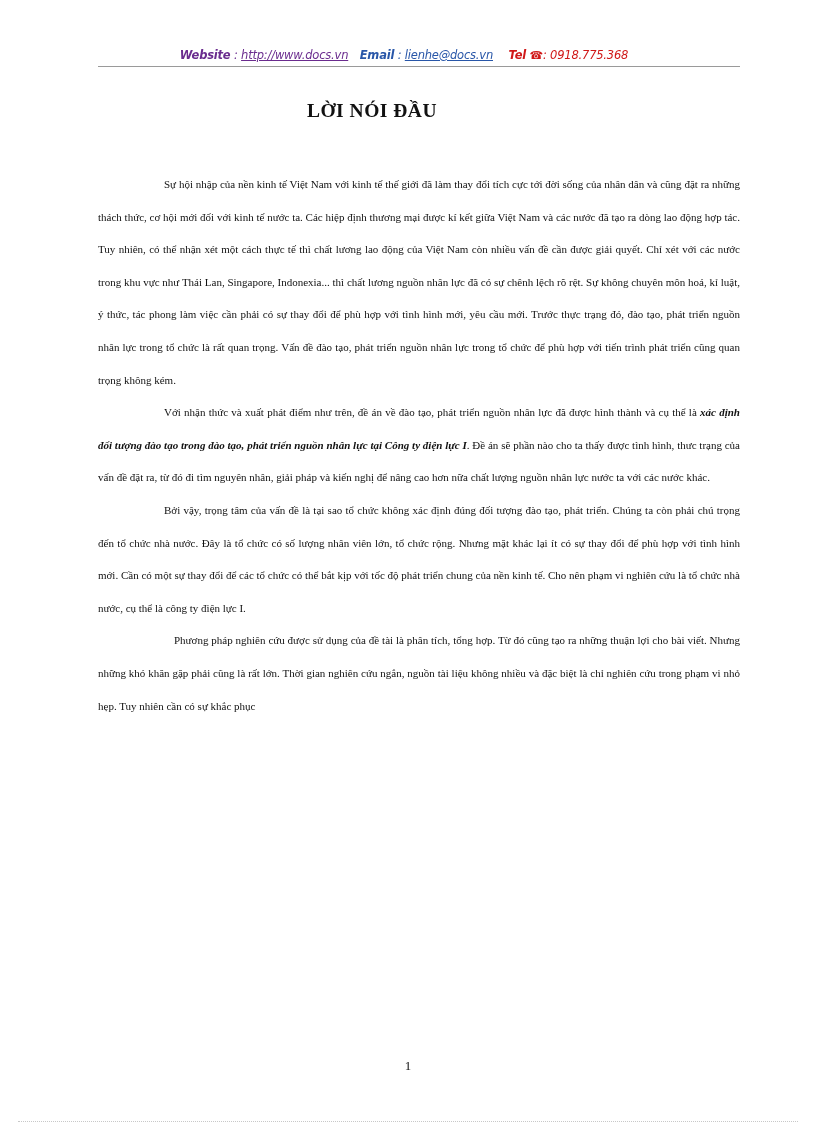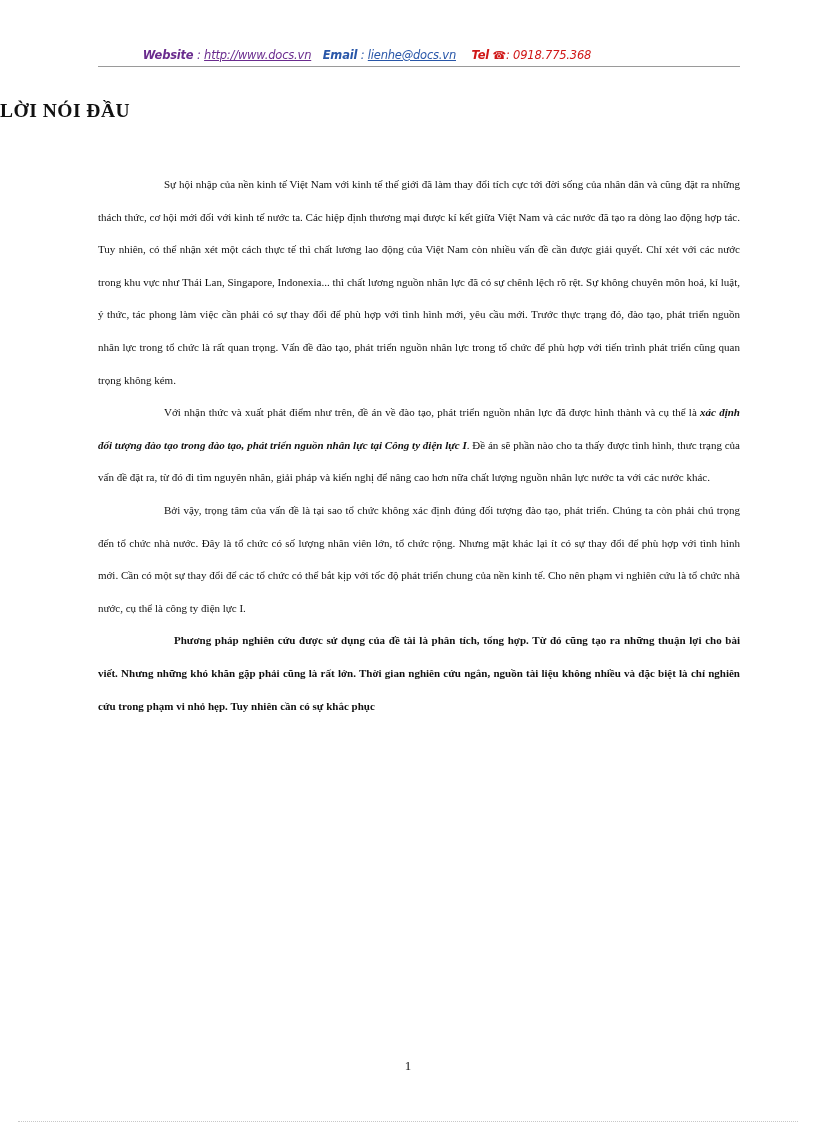--- a/index.html
+++ b/index.html
@@ -1,45 +1,46 @@
 <!DOCTYPE html>
 <html><head>
   <meta charset="utf-8">
   <style>
     html, body { margin: 0; padding: 0; background: #ffffff; }
     body { width: 816px; height: 1123px; position: relative; overflow: hidden; font-family: "Liberation Serif", serif; color: #111; }
     .header {
       position: absolute; left: 0; top: 47px; width: 734px; text-align: center;
       font-family: "DejaVu Sans", sans-serif; font-style: italic; font-size: 11.5px; line-height: 16px;
       letter-spacing: -0.2px;
+      padding-left: 37px;
     }
     .header .lbl-web { color: #6a2c8e; font-weight: bold; }
     .header .lbl-web-sep { color: #6a2c8e; }
     .header .lnk-web { color: #6a2c8e; text-decoration: underline; }
     .header .lbl-mail { color: #2856a8; font-weight: bold; margin-left: 8px; }
     .header .lbl-mail-sep { color: #2856a8; }
     .header .lnk-mail { color: #2856a8; text-decoration: underline; }
     .header .lbl-tel { color: #d01818; font-weight: bold; margin-left: 12px; }
     .header .tel-icon { color: #d01818; font-style: normal; font-weight: bold; font-size: 11px; }
     .header .tel-val { color: #d01818; }
     .header-rule {
       position: absolute; left: 98px; top: 66px; width: 642px; height: 0;
       border-top: 1px solid #9a9a9a;
     }
     .title {
-      position: absolute; left: 0; top: 100px; width: 744px; 
+      position: absolute; left: 0; top: 100px; width: 744px; text-align: center;
       font-family: "Liberation Serif", serif; font-weight: bold; font-size: 19.5px; letter-spacing: 0.5px;
     }
     .body-text {
       position: absolute; left: 98px; top: 168px; width: 642px;
       font-family: "Liberation Serif", serif; font-size: 11px; line-height: 32.6px;
       text-align: justify;
     }
     .body-text p { margin: 0; text-indent: 66px; }
-    .body-text p.p5 { text-indent: 76px; font-weight: bold; }
+    .body-text p.p5 { text-indent: 76px; }
     .body-text .emph { font-weight: bold; font-style: italic; }
     .page-num {
       position: absolute; left: 0; top: 1058px; width: 816px; text-align: center;
       font-family: "Liberation Serif", serif; font-size: 13px;
     }
     .page-edge {
       position: absolute; left: 18px; top: 1121px; width: 780px; height: 0;
       border-top: 1px dotted #c8c8c8;
     }
   </style>

